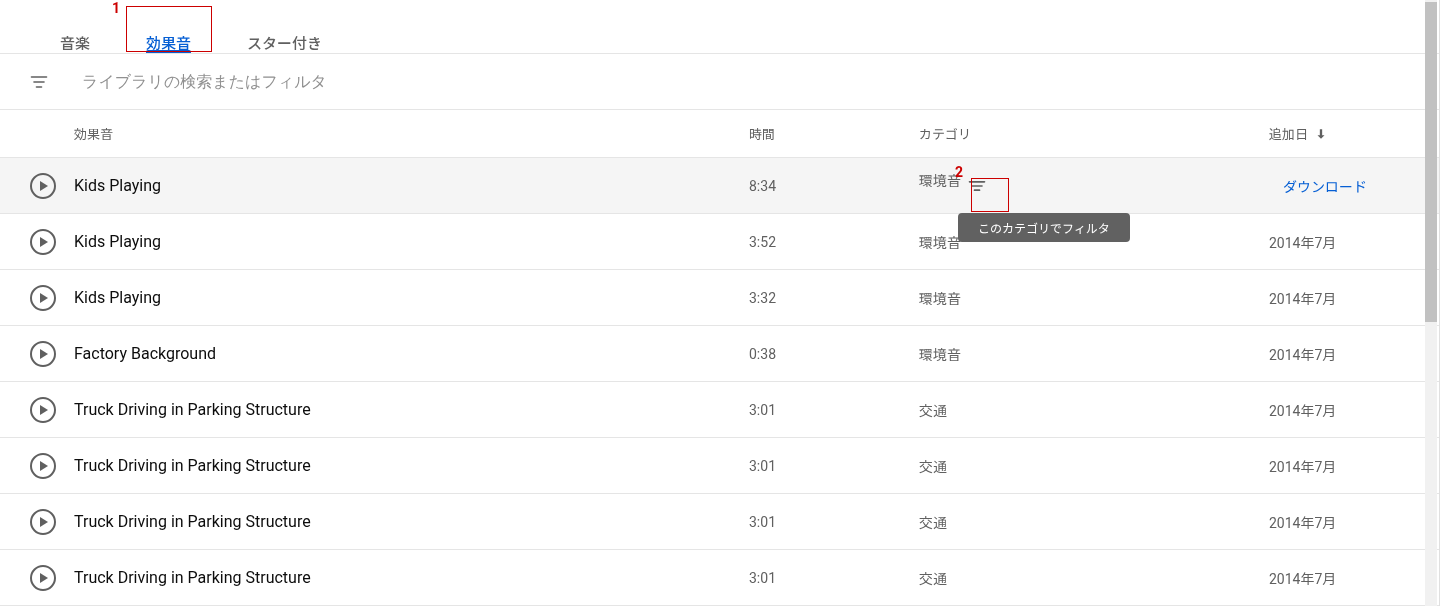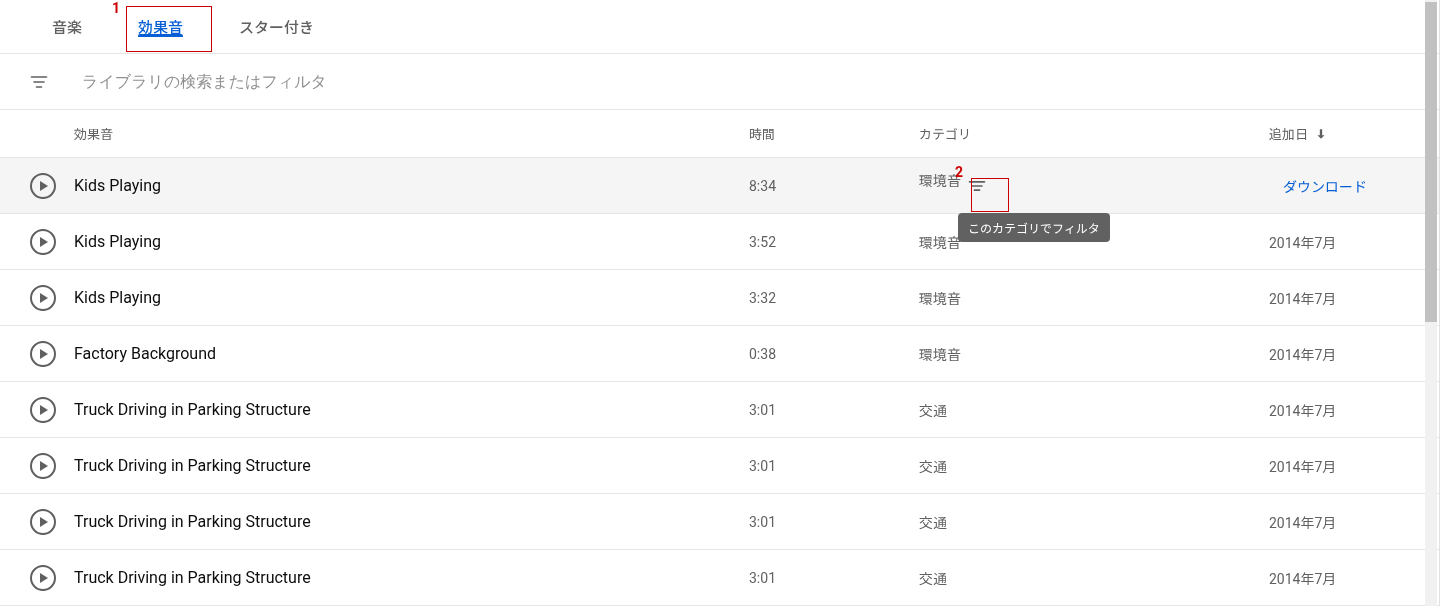--- a/index.html
+++ b/index.html
@@ -29,23 +29,23 @@
   .anno-box {
     position: absolute;
     border: 1.5px solid #c00;
     z-index: 49;
     pointer-events: none;
   }
 
   
   .tabs {
     display: flex;
-    padding: 0 24px;
+    padding: 0 32px;
     height: 54px;
-    align-items: center;
+    align-items: flex-end;
     border-bottom: 1px solid #e5e5e5;
   }
   .tab {
     display: flex;
     align-items: center;
     padding: 0 28px;
     font-size: 15px;
     font-weight: 500;
     color: #606060;
     cursor: pointer;
@@ -138,21 +138,21 @@
     
   }
 
   .tooltip {
     position: absolute;
     top: 42px;
     left: -4px;
     background: #616161;
     color: #fff;
     font-size: 12px;
-    padding: 6px 10px;
+    padding: 6px 20px;
     border-radius: 4px;
     white-space: nowrap;
     z-index: 40;
   }
 
   .sort-arrow {
     display: inline-flex;
     align-items: center;
   }
   .sort-arrow svg { width: 14px; height: 14px; fill: #606060; }

